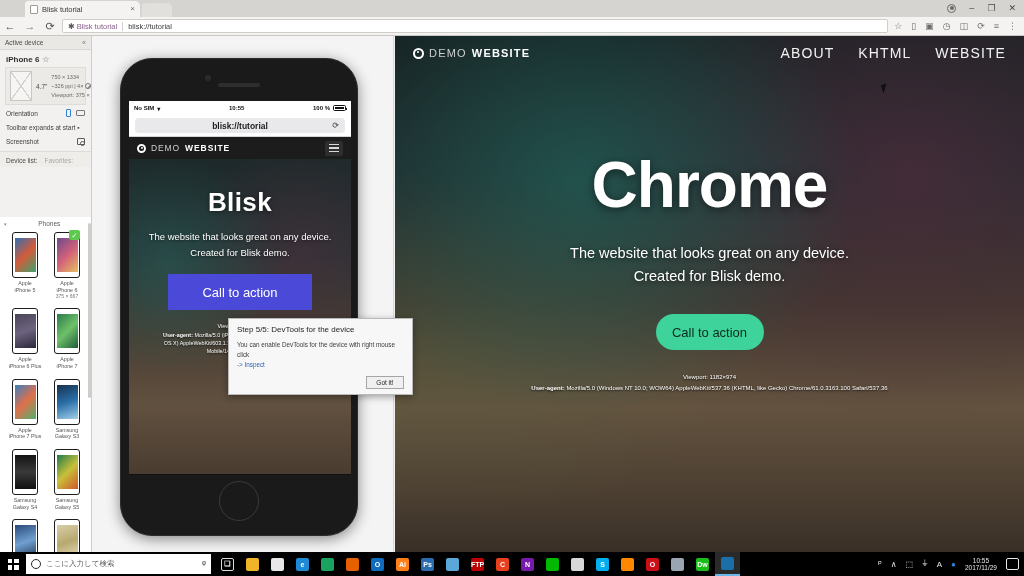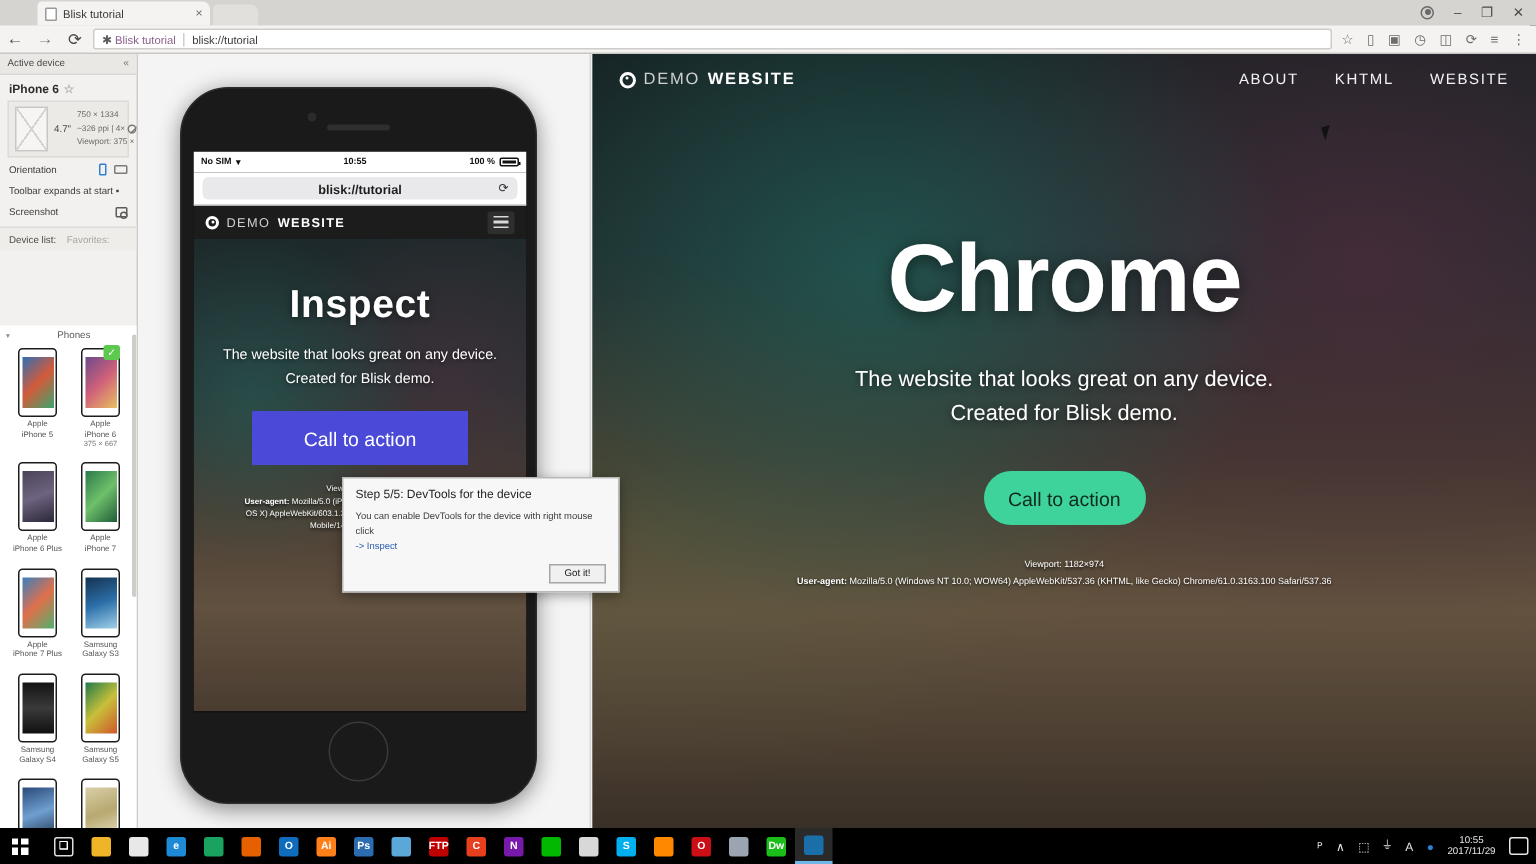--- a/index.html
+++ b/index.html
@@ -141,21 +141,21 @@
       radial-gradient(ellipse at 30% 28%, rgba(48,132,122,.75), transparent 44%),
       radial-gradient(ellipse at 82% 26%, rgba(112,62,86,.7), transparent 46%),
       radial-gradient(ellipse at 8% 62%, rgba(120,150,90,.28), transparent 36%),
       linear-gradient(to bottom, #1f2d2f 0%, #2b3a3c 26%, #5c4e41 52%, #8a7258 72%, #6b5946 88%, #4f4236 100%);
   }
   .desk-bg::after{ content:""; position:absolute; inset:0; background:rgba(0,0,0,.28);}
   .desk-nav { position:absolute; left:0; top:0; width:100%; height:34px; display:flex; align-items:center; justify-content:space-between; padding:0 18px; }
   .brand-d .brand-t1, .brand-d .brand-t2 { font-size:11px; letter-spacing:1.2px; }
   .brand-d .brand-dot { width:11px; height:11px; }
   .desk-links { display:flex; gap:24px; }
-  .desk-link { font-size:10px; color:#f2f2f2; letter-spacing:1.1px; }
+  .desk-link { font-size:14px; color:#f2f2f2; letter-spacing:1.1px; }
   .hero-d { position:relative; text-align:center; color:#fff; padding-top:112px; }
   .hero-title-d { font-size:64px; font-weight:bold; letter-spacing:-1px; text-shadow:0 2px 10px rgba(0,0,0,.5); }
   .hero-sub-d { font-size:14.5px; margin-top:20px; line-height:1.6; text-shadow:0 1px 5px rgba(0,0,0,.6); }
   .cta-d { margin:26px auto 0; width:108px; height:36px; background:#3ed39a; color:#0e2a20; font-size:13px; border-radius:20px; display:flex; align-items:center; justify-content:center; }
   .ua-d { position:relative; margin-top:22px; text-align:center; color:#fff; font-size:6px; line-height:1.8; text-shadow:0 1px 2px rgba(0,0,0,.85); }
   .cursor { position:absolute; left:487px; top:48px; width:0; height:0;
     border-left:6px solid #111; border-bottom:9px solid transparent; transform:rotate(-18deg); }
 
   
   .tip {
@@ -407,21 +407,21 @@
             <div class="burger">
               <span></span>
                 <span></span>
                 <span></span>
             </div>
           </div>
 
           <div class="hero-m">
             <div class="hero-bg"></div>
             <div class="hero-m-inner">
-              <div class="hero-title-m">Inspect</div>
+              <div class="hero-title-m">Blisk</div>
               <div class="hero-sub-m">
                 <div>The website that looks great on any device.</div>
                 <div>Created for Blisk demo.</div>
               </div>
               <div class="cta-m">Call to action</div>
               <div class="ua-m">
                 <div>Viewport: 375×667</div>
                 <div>
                   <span class="ua-lbl">User-agent:</span>
                   <span>Mozilla/5.0 (iPhone; CPU iPhone OS 10_3 like Mac</span>
@@ -482,20 +482,25 @@
 
   <div class="taskbar">
     <div class="start">
       <div class="win-logo">
           <i></i>
           <i></i>
           <i></i>
           <i></i>
         </div>
     </div>
+    <div class="tb-search">
+      <span class="tb-search-ring"></span>
+      <span class="tb-search-txt">ここに入力して検索</span>
+      <span class="tb-mic">ᵠ</span>
+    </div>
     <div class="tb-apps" id="tb-apps">
         <div class="tbapp">
           <div class="sq" style="background: transparent; border: 1.2px solid rgb(221, 221, 221);">❑</div>
         </div>
         <div class="tbapp">
           <div class="sq" style="background: rgb(240, 180, 41);"></div>
         </div>
         <div class="tbapp">
           <div class="sq" style="background: rgb(232, 232, 232);"></div>
         </div>

